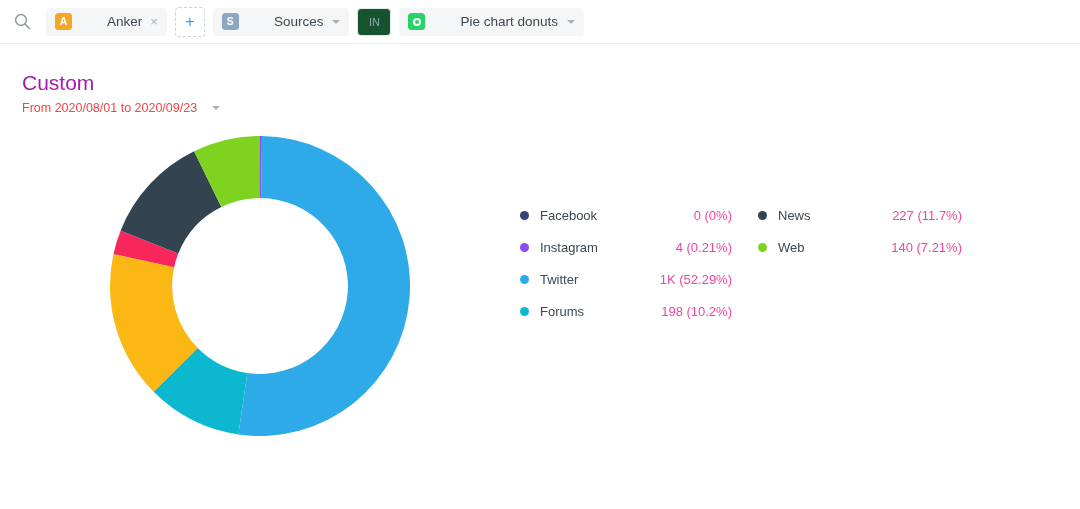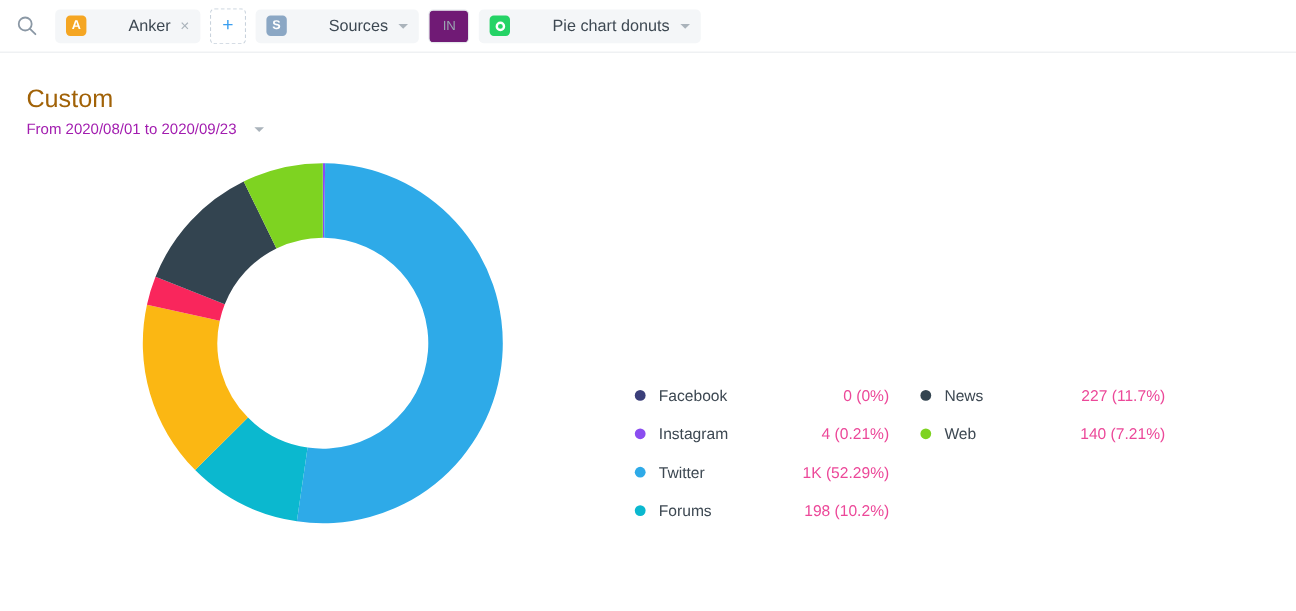--- a/index.html
+++ b/index.html
@@ -114,51 +114,50 @@
     height: 28px;
     min-width: 34px;
     box-sizing: border-box;
     border: 1px solid #e4e8ec;
     border-radius: 4px;
     display: flex;
     align-items: center;
     justify-content: center;
     font-size: 11px;
     color: #9aa5b1;
-    background: #701a75;
+    background: #14532d;
     padding: 0 8px;
   }
 
   
   .page-header {
     padding: 26px 0 0 22px;
   }
   .page-title {
     font-size: 21px;
     font-weight: normal;
-    color: #a16207;
+    color: #a21caf;
     margin: 0 0 6px 0;
     line-height: 1.2;
   }
   .date-range {
     display: flex;
     align-items: center;
     gap: 13px;
     font-size: 12.5px;
-    color: #a21caf;
+    color: #ef4444;
     cursor: pointer;
   }
 
   
   .chart-area {
     position: relative;
     display: flex;
-    align-items: flex-end;
+    align-items: flex-start;
     margin-top: 8px;
-    padding-left: 9px;
   }
   .donut-wrap {
     width: 520px;
     display: flex;
     justify-content: center;
     padding-top: 8px;
   }
   .donut { display: block; }
 
   

